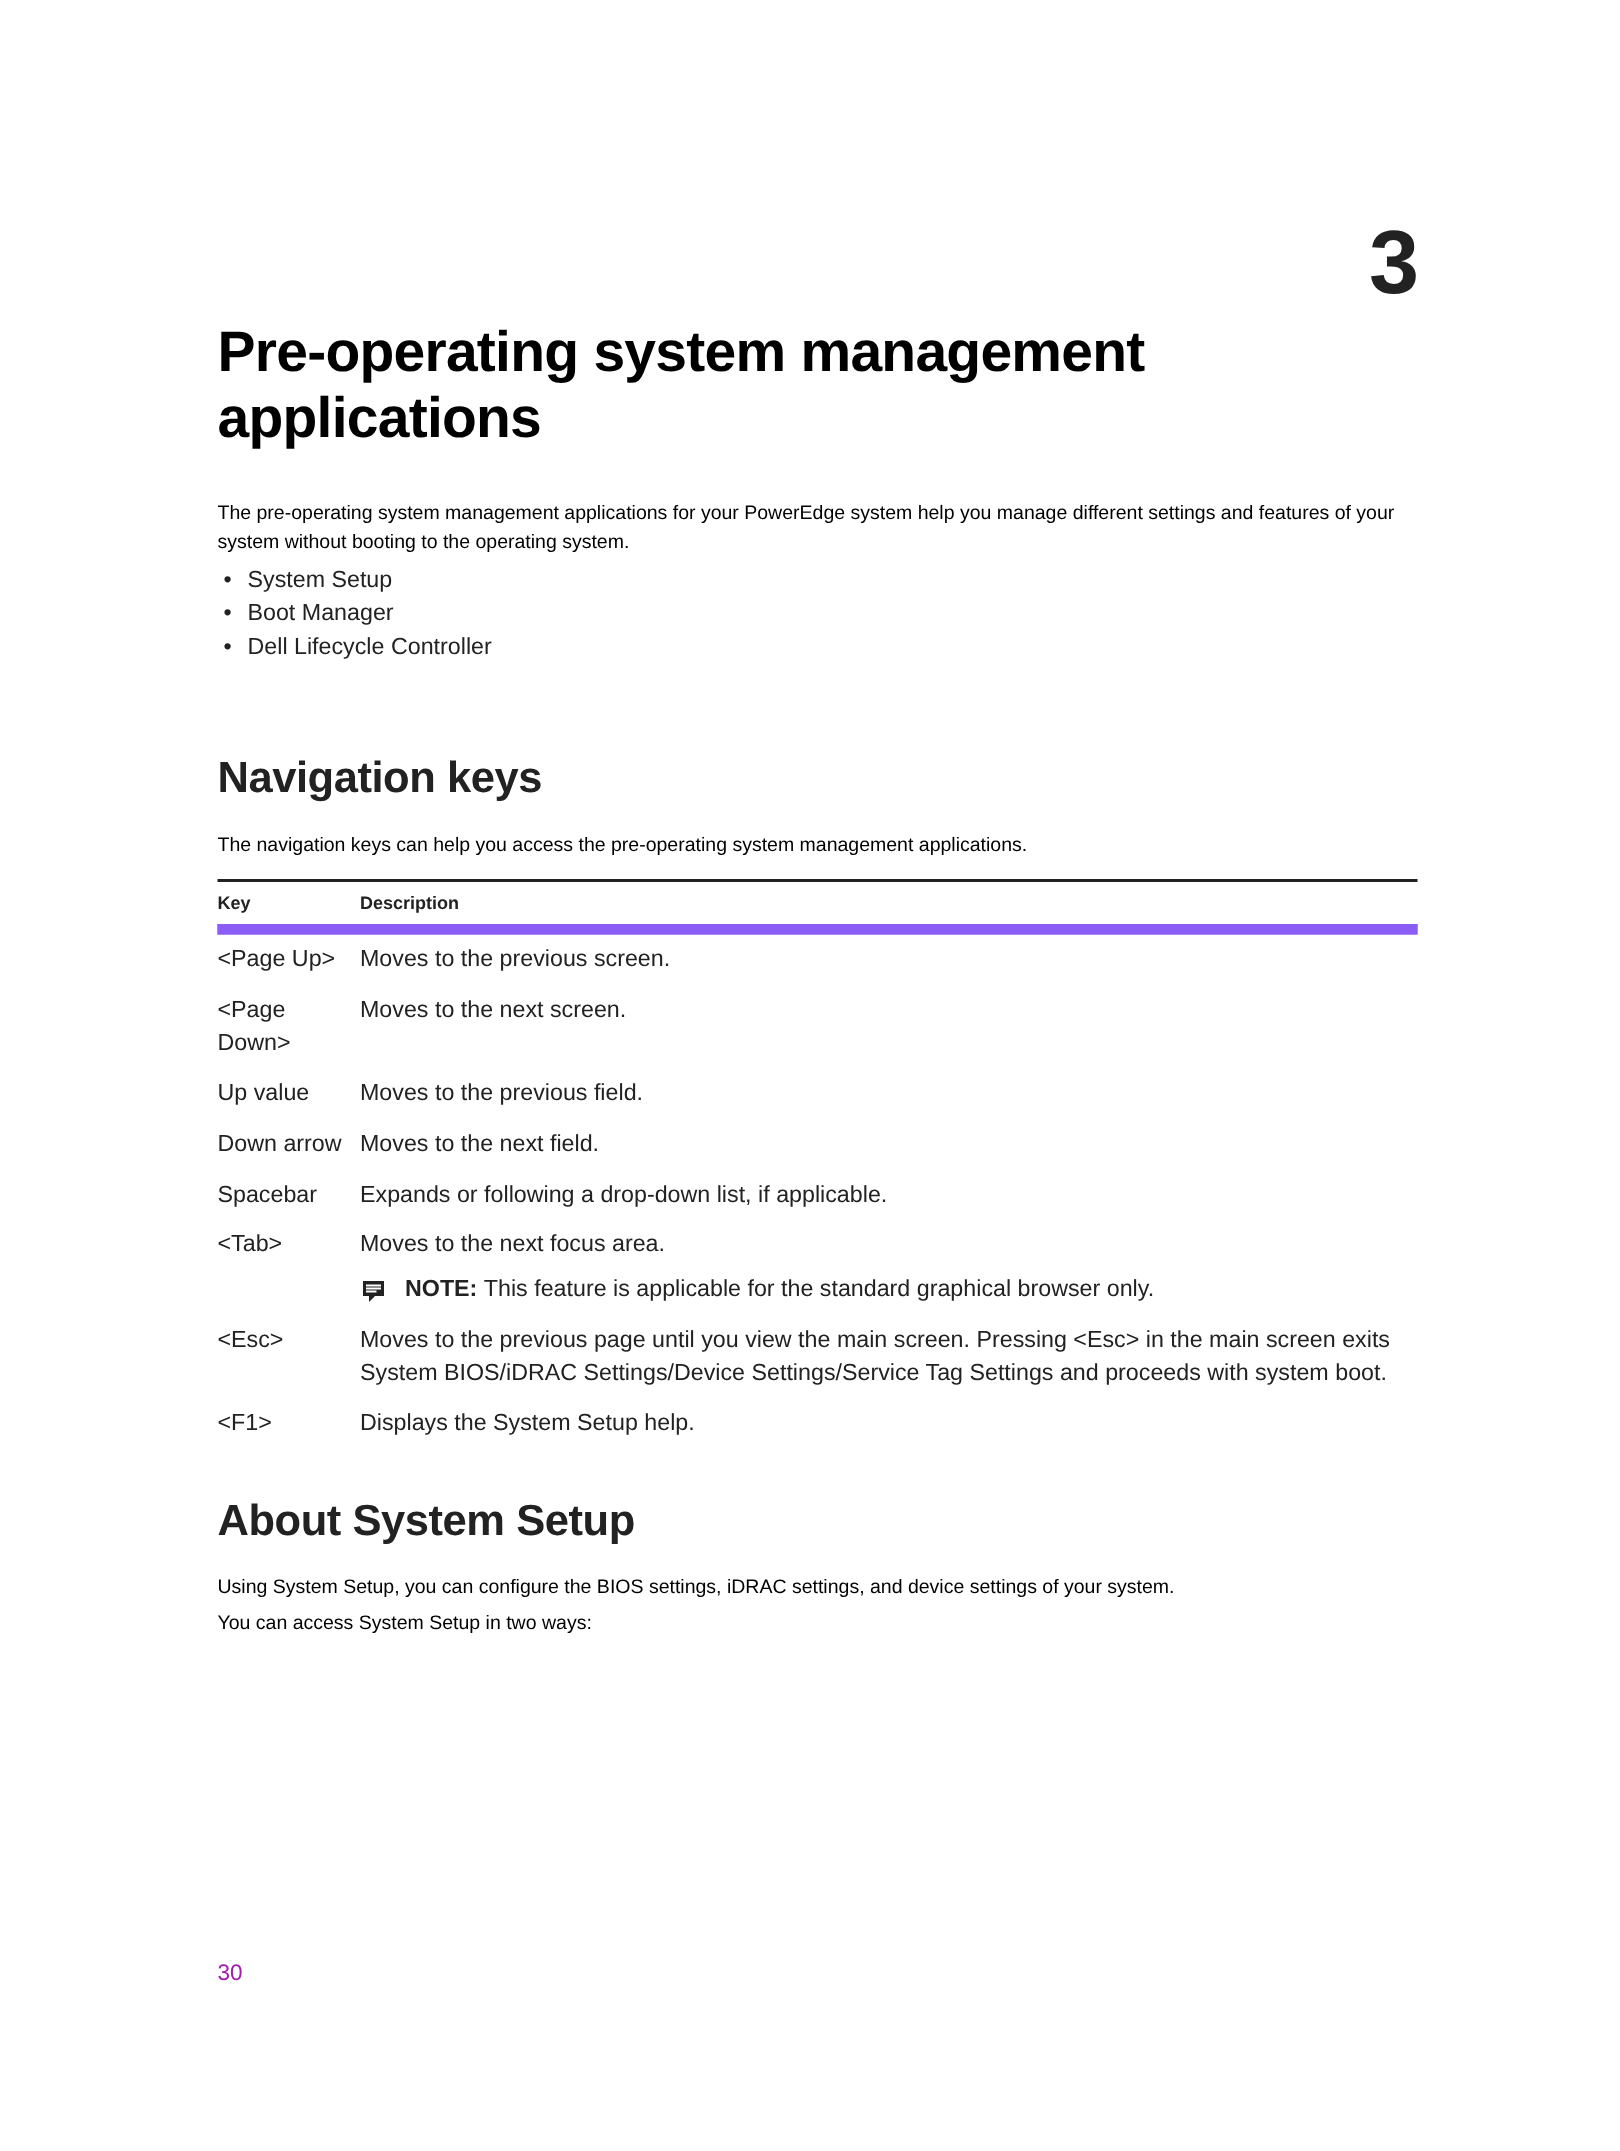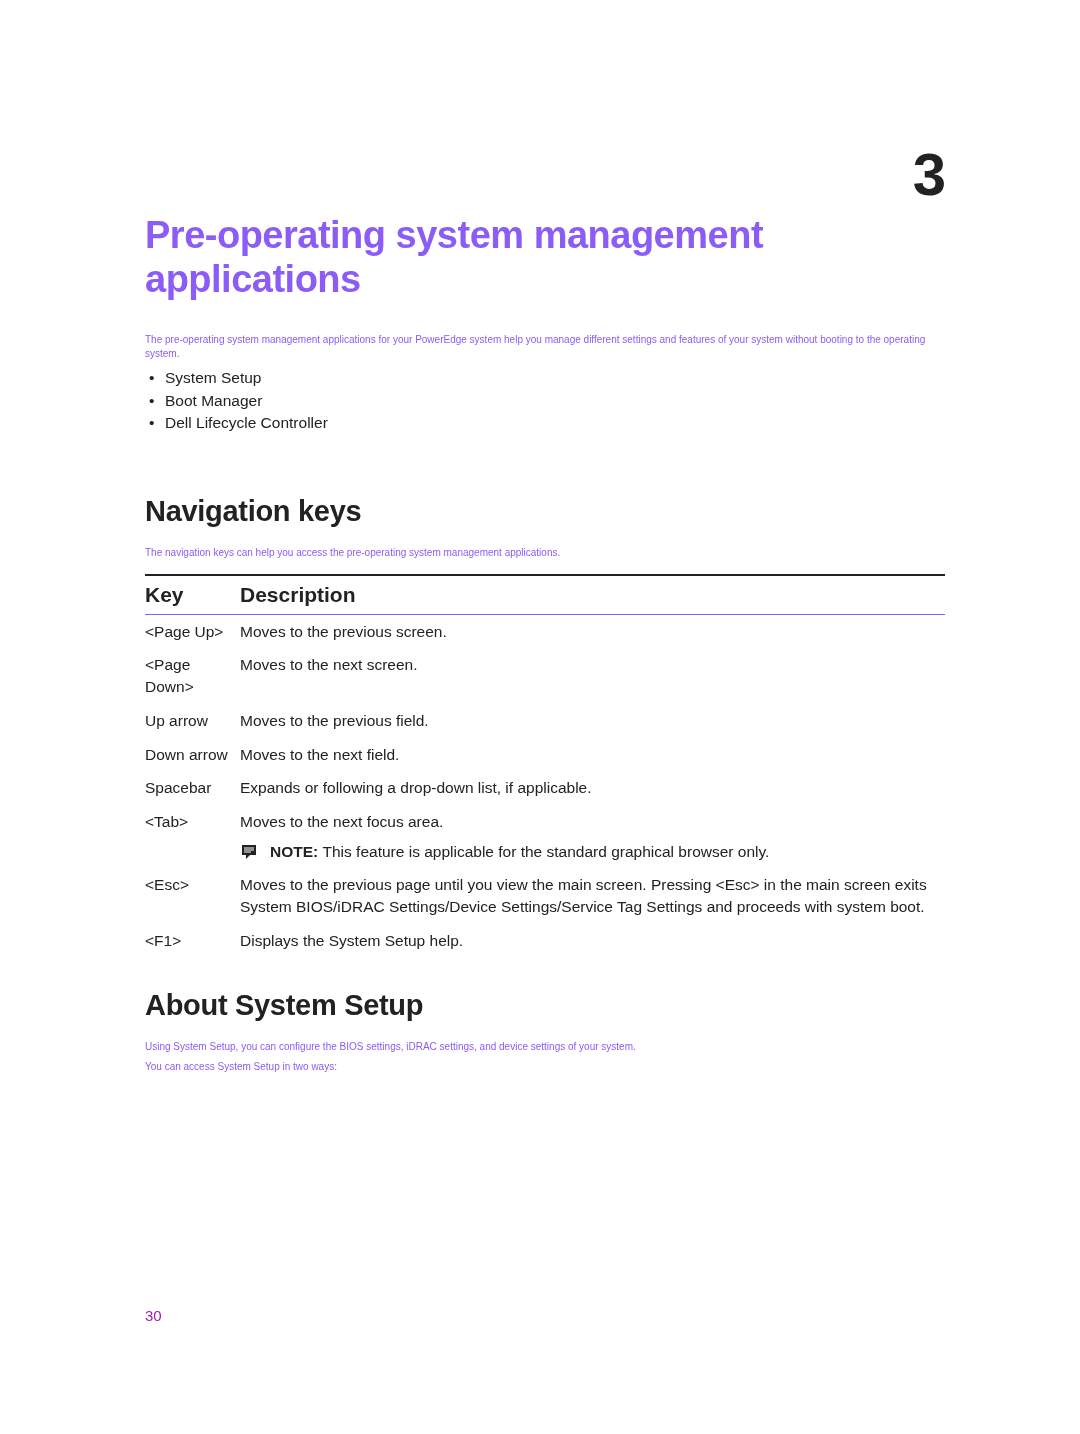--- a/index.html
+++ b/index.html
@@ -22,29 +22,29 @@
       text-align: right;
       font-size: 60px;
       font-weight: 600;
       color: #222222;
       margin-bottom: 5px;
       letter-spacing: -1px;
     }
     .chapter-title {
       font-size: 38px;
       font-weight: 600;
-      color: #8b5cf6;
+      color: #000000;
       line-height: 1.15;
       margin-bottom: 32px;
       letter-spacing: -0.5px;
     }
     .para {
-      font-size: 10px;
+      font-size: 13px;
       line-height: 1.4;
-      color: #8b5cf6;
+      color: #000000;
       margin-bottom: 6px;
     }
     .bullet-list {
       list-style: none;
       margin: 6px 0 4px 0;
     }
     .bullet-list li {
       font-size: 15.5px;
       line-height: 1.45;
       padding-left: 20px;
@@ -67,25 +67,25 @@
     .section-title.second {
       margin-top: 32px;
     }
     .nav-table {
       width: 100%;
       border-collapse: collapse;
       margin-top: 14px;
     }
     .nav-table thead th {
       text-align: left;
-      font-size: 21px;
+      font-size: 12px;
       font-weight: 700;
       padding: 7px 0;
       border-top: 2px solid #222222;
-      border-bottom: 1px solid #8b5cf6;
+      border-bottom: 7px solid #8b5cf6;
     }
     .nav-table thead th:first-child {
       width: 95px;
     }
     .nav-table tbody td {
       font-size: 15.5px;
       line-height: 1.4;
       padding: 6px 0 6px 0;
       vertical-align: top;
     }
@@ -154,21 +154,21 @@
     <tbody>
       <tr>
         <td>&lt;Page Up&gt;</td>
         <td>Moves to the previous screen.</td>
       </tr>
       <tr>
         <td>&lt;Page Down&gt;</td>
         <td>Moves to the next screen.</td>
       </tr>
       <tr>
-        <td>Up arrow</td>
+        <td>Up value</td>
         <td>Moves to the previous field.</td>
       </tr>
       <tr>
         <td>Down arrow</td>
         <td>Moves to the next field.</td>
       </tr>
       <tr>
         <td>Spacebar</td>
         <td>Expands or following a drop-down list, if applicable.</td>
       </tr>

